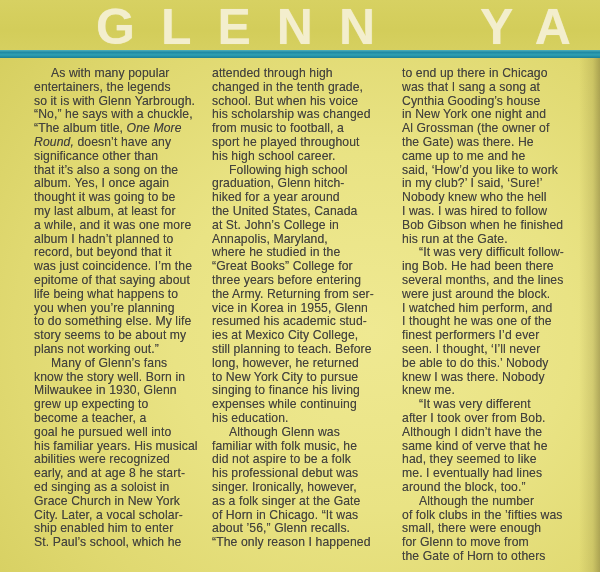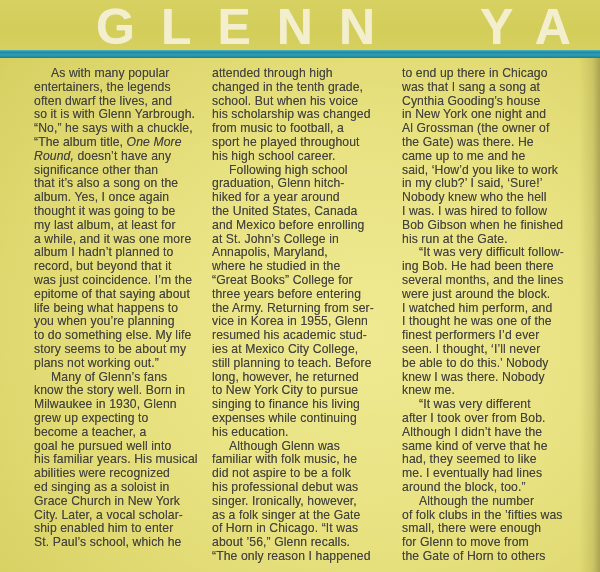--- a/index.html
+++ b/index.html
@@ -59,21 +59,20 @@
 
 <div class="page">
   <div class="header-band">
     <h1 class="header-title">GLENN YA</h1>
   </div>
   <div class="teal-stripe"></div>
   <div class="content">
     <div class="col col-1">
         <div class="line indent">As with many popular</div>
         <div class="line">entertainers, the legends</div>
-        <div class="line">often dwarf the lives, and</div>
         <div class="line">so it is with Glenn Yarbrough.</div>
         <div class="line">“No,” he says with a chuckle,</div>
         <div class="line"><span>“The album title, </span><span class="italic">One More</span></div>
         <div class="line"><span class="italic">Round,</span><span> doesn’t have any</span></div>
         <div class="line">significance other than</div>
         <div class="line">that it’s also a song on the</div>
         <div class="line">album. Yes, I once again</div>
         <div class="line">thought it was going to be</div>
         <div class="line">my last album, at least for</div>
         <div class="line">a while, and it was one more</div>
@@ -87,39 +86,39 @@
         <div class="line">story seems to be about my</div>
         <div class="line">plans not working out.”</div>
         <div class="line indent">Many of Glenn’s fans</div>
         <div class="line">know the story well. Born in</div>
         <div class="line">Milwaukee in 1930, Glenn</div>
         <div class="line">grew up expecting to</div>
         <div class="line">become a teacher, a</div>
         <div class="line">goal he pursued well into</div>
         <div class="line">his familiar years. His musical</div>
         <div class="line">abilities were recognized</div>
+        <div class="line">early, and at age 8 he start-</div>
         <div class="line">ed singing as a soloist in</div>
         <div class="line">Grace Church in New York</div>
         <div class="line">City. Later, a vocal scholar-</div>
         <div class="line">ship enabled him to enter</div>
         <div class="line">St. Paul’s school, which he</div>
       </div>
     <div class="col col-2">
         <div class="line">attended through high</div>
         <div class="line">changed in the tenth grade,</div>
         <div class="line">school. But when his voice</div>
         <div class="line">his scholarship was changed</div>
         <div class="line">from music to football, a</div>
         <div class="line">sport he played throughout</div>
         <div class="line">his high school career.</div>
         <div class="line indent">Following high school</div>
         <div class="line">graduation, Glenn hitch-</div>
         <div class="line">hiked for a year around</div>
         <div class="line">the United States, Canada</div>
-        <div class="line">and Mexico before enrolling</div>
         <div class="line">at St. John’s College in</div>
         <div class="line">Annapolis, Maryland,</div>
         <div class="line">where he studied in the</div>
         <div class="line">“Great Books” College for</div>
         <div class="line">three years before entering</div>
         <div class="line">the Army. Returning from ser-</div>
         <div class="line">vice in Korea in 1955, Glenn</div>
         <div class="line">resumed his academic stud-</div>
         <div class="line">ies at Mexico City College,</div>
         <div class="line">still planning to teach. Before</div>

